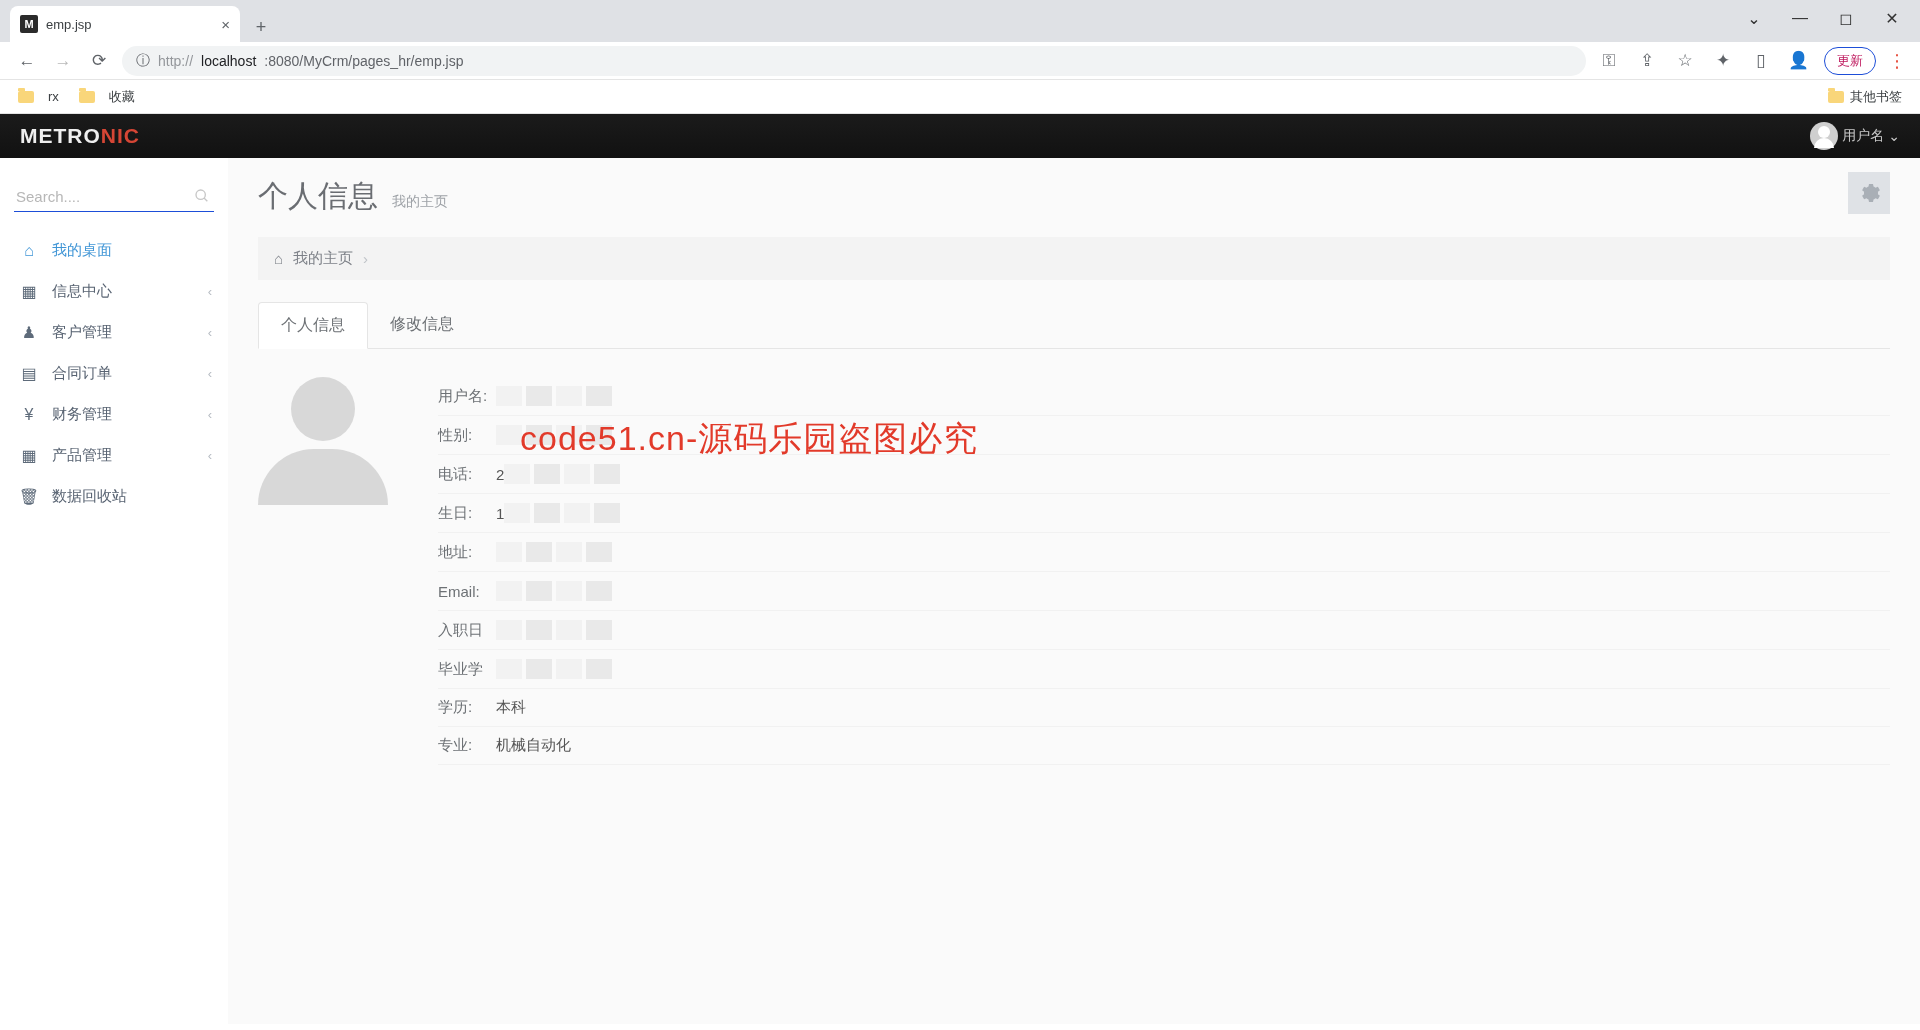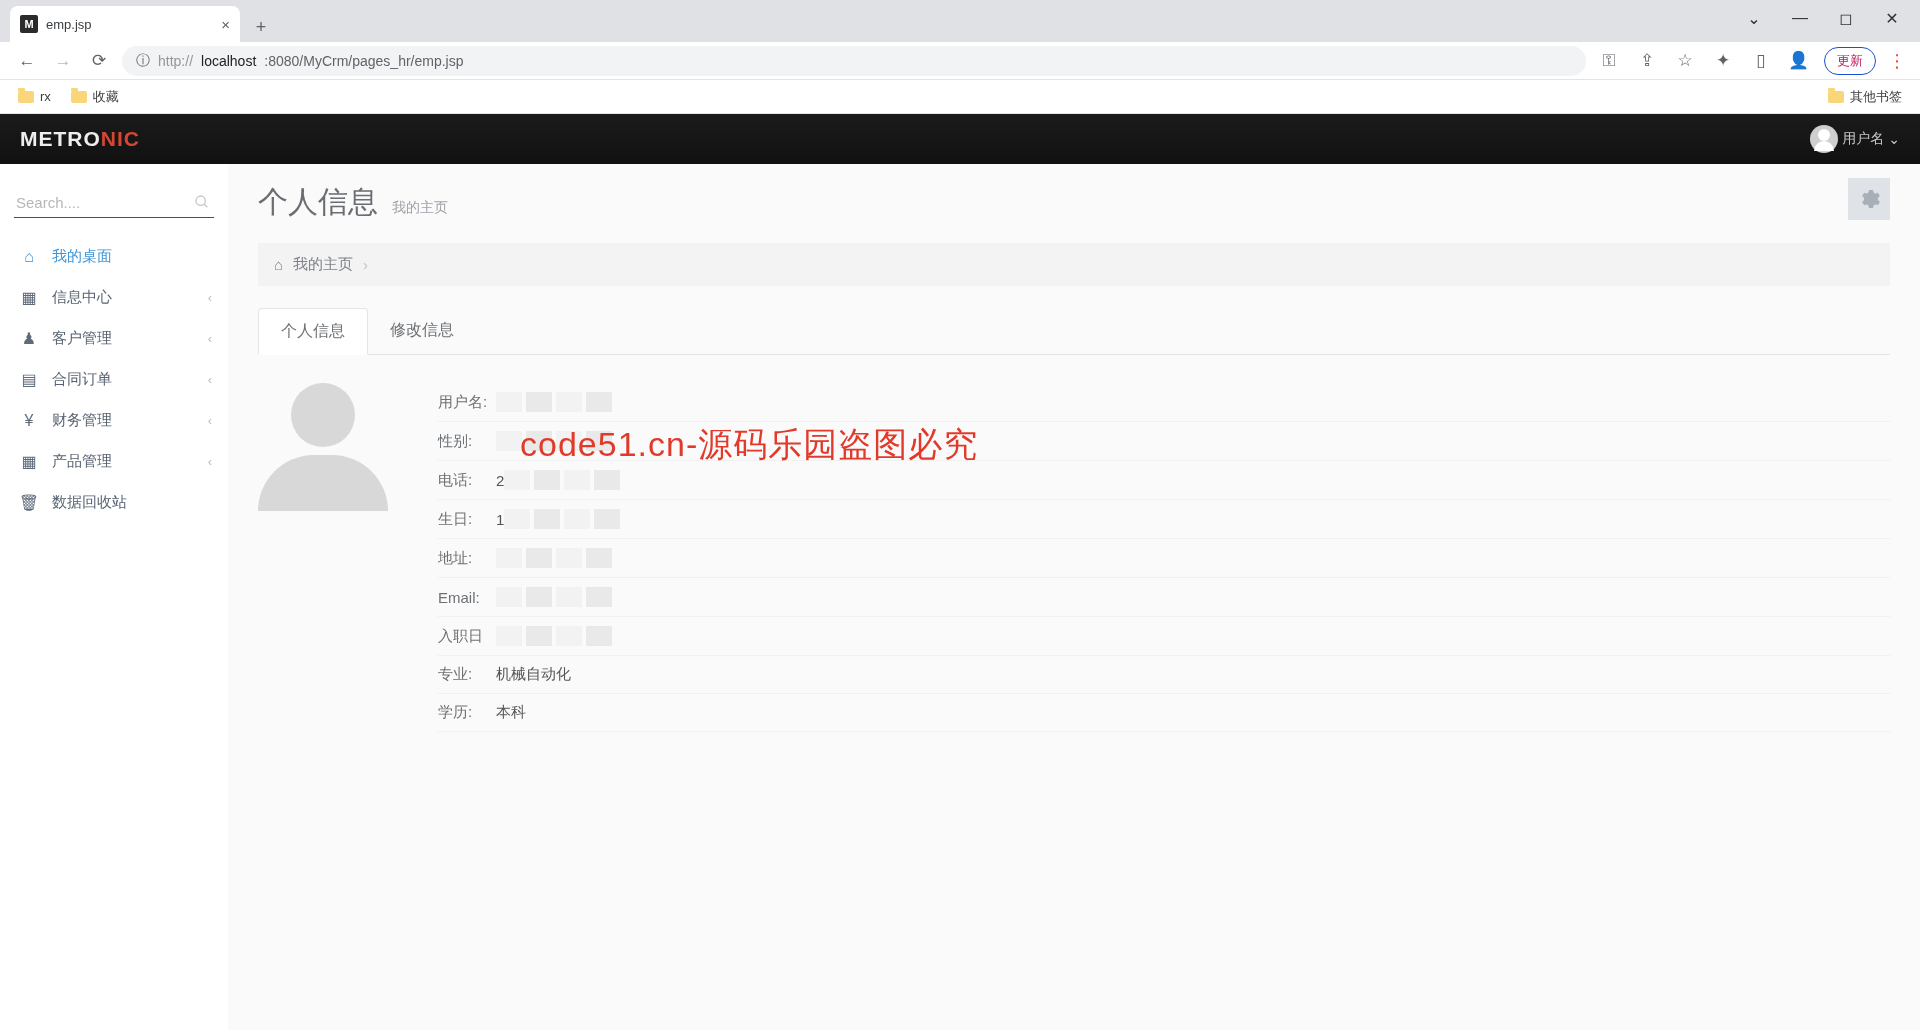--- a/index.html
+++ b/index.html
@@ -17,27 +17,27 @@
 .urlbar { height:38px; background:#fff; display:flex; align-items:center; padding:0 14px; gap:10px; border-bottom:1px solid #e4e4e4; }
 .nav-ico { width:26px; height:26px; display:flex; align-items:center; justify-content:center; color:#5f6368; font-size:17px; cursor:pointer; }
 .nav-ico.dis { color:#b9b9b9; }
 .addr { flex:1; height:30px; background:#f1f3f4; border-radius:16px; display:flex; align-items:center; padding:0 14px; font-size:14px; color:#606368; gap:8px; }
 .addr .host { color:#202124; }
 .right-icons { display:flex; gap:12px; align-items:center; }
 .update-btn { border:1px solid #1d4ed8; color:#be185d; border-radius:14px; height:28px; padding:0 12px; font-size:13px; display:flex; align-items:center; cursor:pointer; }
 .dots { color:#e64b3a; font-size:18px; }
 
 .bm-bar { height:34px; background:#fff; display:flex; align-items:center; padding:0 18px; gap:20px; font-size:13px; color:#3c4043; border-bottom:1px solid #e4e4e4; position:relative; }
-.bm-item { display:flex; align-items:center; gap:6px; cursor:pointer; }
+.bm-item { display:flex; align-items:center; gap:14px; cursor:pointer; }
 .folder { width:16px; height:12px; background:#f9d67a; border-radius:2px; position:relative; }
 .folder:before { content:""; position:absolute; top:-3px; left:0; width:7px; height:3px; background:#f9d67a; border-radius:1px 1px 0 0; }
 .bm-right { position:absolute; right:18px; display:flex; align-items:center; gap:6px; }
 
 
-.app-top { height:50px; background:linear-gradient(#1b1b1b,#111); display:flex; align-items:center; padding:0 20px; color:#eee; }
+.app-top { height:44px; background:linear-gradient(#1b1b1b,#111); display:flex; align-items:center; padding:0 20px; color:#eee; }
 .logo { font-size:21px; font-weight:bold; letter-spacing:1px; }
 .logo .accent { color:#d64635; }
 .app-user { margin-left:auto; display:flex; align-items:center; gap:4px; font-size:14px; color:#c8c8c8; cursor:pointer; }
 .avatar-sm { width:28px; height:28px; border-radius:50%; background:#cfcfcf; position:relative; }
 .avatar-sm:before { content:""; position:absolute; width:12px; height:12px; border-radius:50%; background:#fff; top:4px; left:8px; }
 .avatar-sm:after { content:""; position:absolute; width:20px; height:10px; border-radius:10px 10px 0 0; background:#fff; bottom:2px; left:4px; }
 
 .app-body { display:flex; height:calc(1030px - 42px - 38px - 34px - 50px); }
 .sidebar { width:228px; padding:24px 0 0 0; }
 .search-box { margin:0 14px 18px; position:relative; }
@@ -279,24 +279,33 @@
             <div class="row">
               <span class="lab">入职日</span>
               <span class="blur">
                 <i></i>
                 <i></i>
                 <i></i>
                 <i></i>
               </span>
             </div>
             <div class="row">
+              <span class="lab">毕业学</span>
+              <span class="blur">
+                <i></i>
+                <i></i>
+                <i></i>
+                <i></i>
+              </span>
+            </div>
+            <div class="row">
+              <span class="lab">学历:</span>
+              <span class="val">本科</span>
+            </div>
+            <div class="row">
               <span class="lab">专业:</span>
               <span class="val">机械自动化</span>
             </div>
-            <div class="row">
-              <span class="lab">学历:</span>
-              <span class="val">本科</span>
-            </div>
           </div>
       </div>
     </div>
   </div>
 </div>
 
 </body></html>

